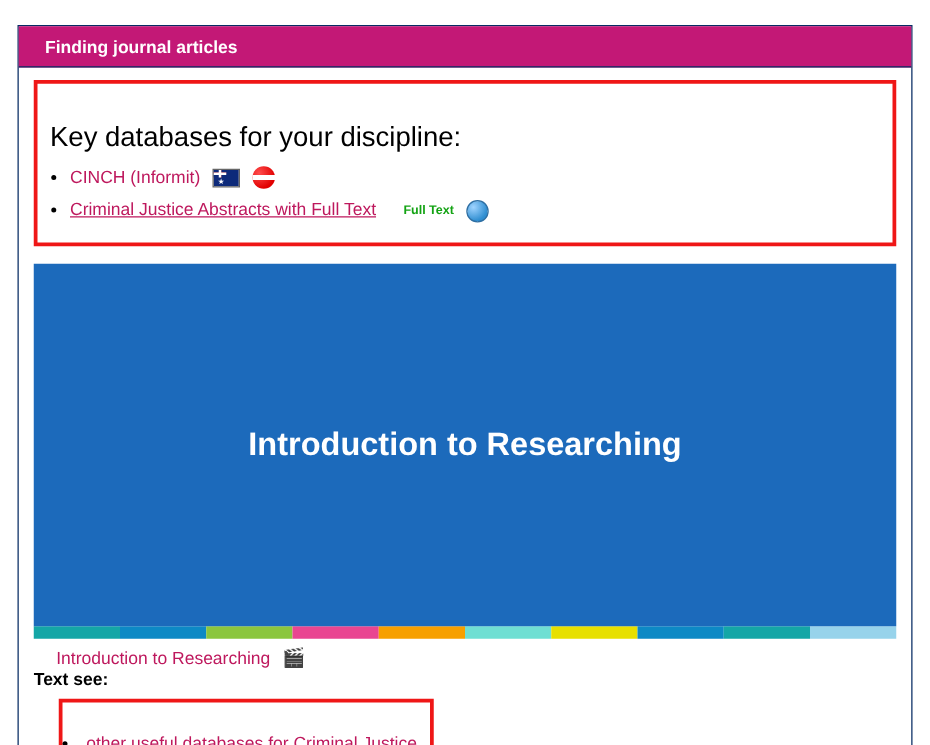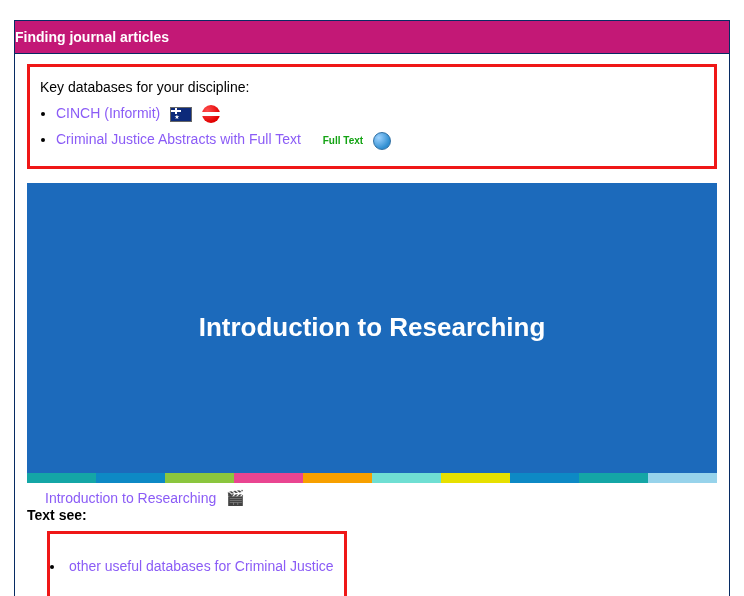--- a/index.html
+++ b/index.html
@@ -11,48 +11,49 @@
   box-sizing: border-box;
 }
 .panel {
   border: 1px solid #072b63;
 }
 .panel-header {
   background: #c31876;
   color: #fff;
   font-weight: bold;
   font-size: 14px;
-  padding: 8px 0;
+  padding: 8px 21px;
   border-bottom: 1px solid #072b63;
 }
 .panel-body {
   padding: 10px 12px 16px 12px;
 }
 .highlight-box {
   border: 3px solid #ef1717;
   padding: 6px 8px 8px 8px;
   margin-bottom: 14px;
 }
 .key-heading {
-  font-size: 14px;
-  margin: 6px 0 10px 2px;
+  font-size: 22px;
+  margin: 24px 0 10px 2px;
 }
 ul.db-list {
   margin: 0 0 4px 18px;
   padding: 0;
 }
 ul.db-list li {
   margin: 8px 0;
   font-size: 14px;
 }
 a.link {
-  color: #8b5cf6;
+  color: #be185d;
   text-decoration: none;
 }
 a.link.underline {
+  text-decoration: underline;
 }
 .flag-icon, .badge-icon, .full-icon, .globe-icon, .clap-icon {
   display: inline-block;
   vertical-align: middle;
   margin-left: 6px;
 }
 .flag-aus {
   width: 20px; height: 13px;
   background: linear-gradient(to bottom, #0d2a7a 0%, #0d2a7a 100%);
   position: relative;

